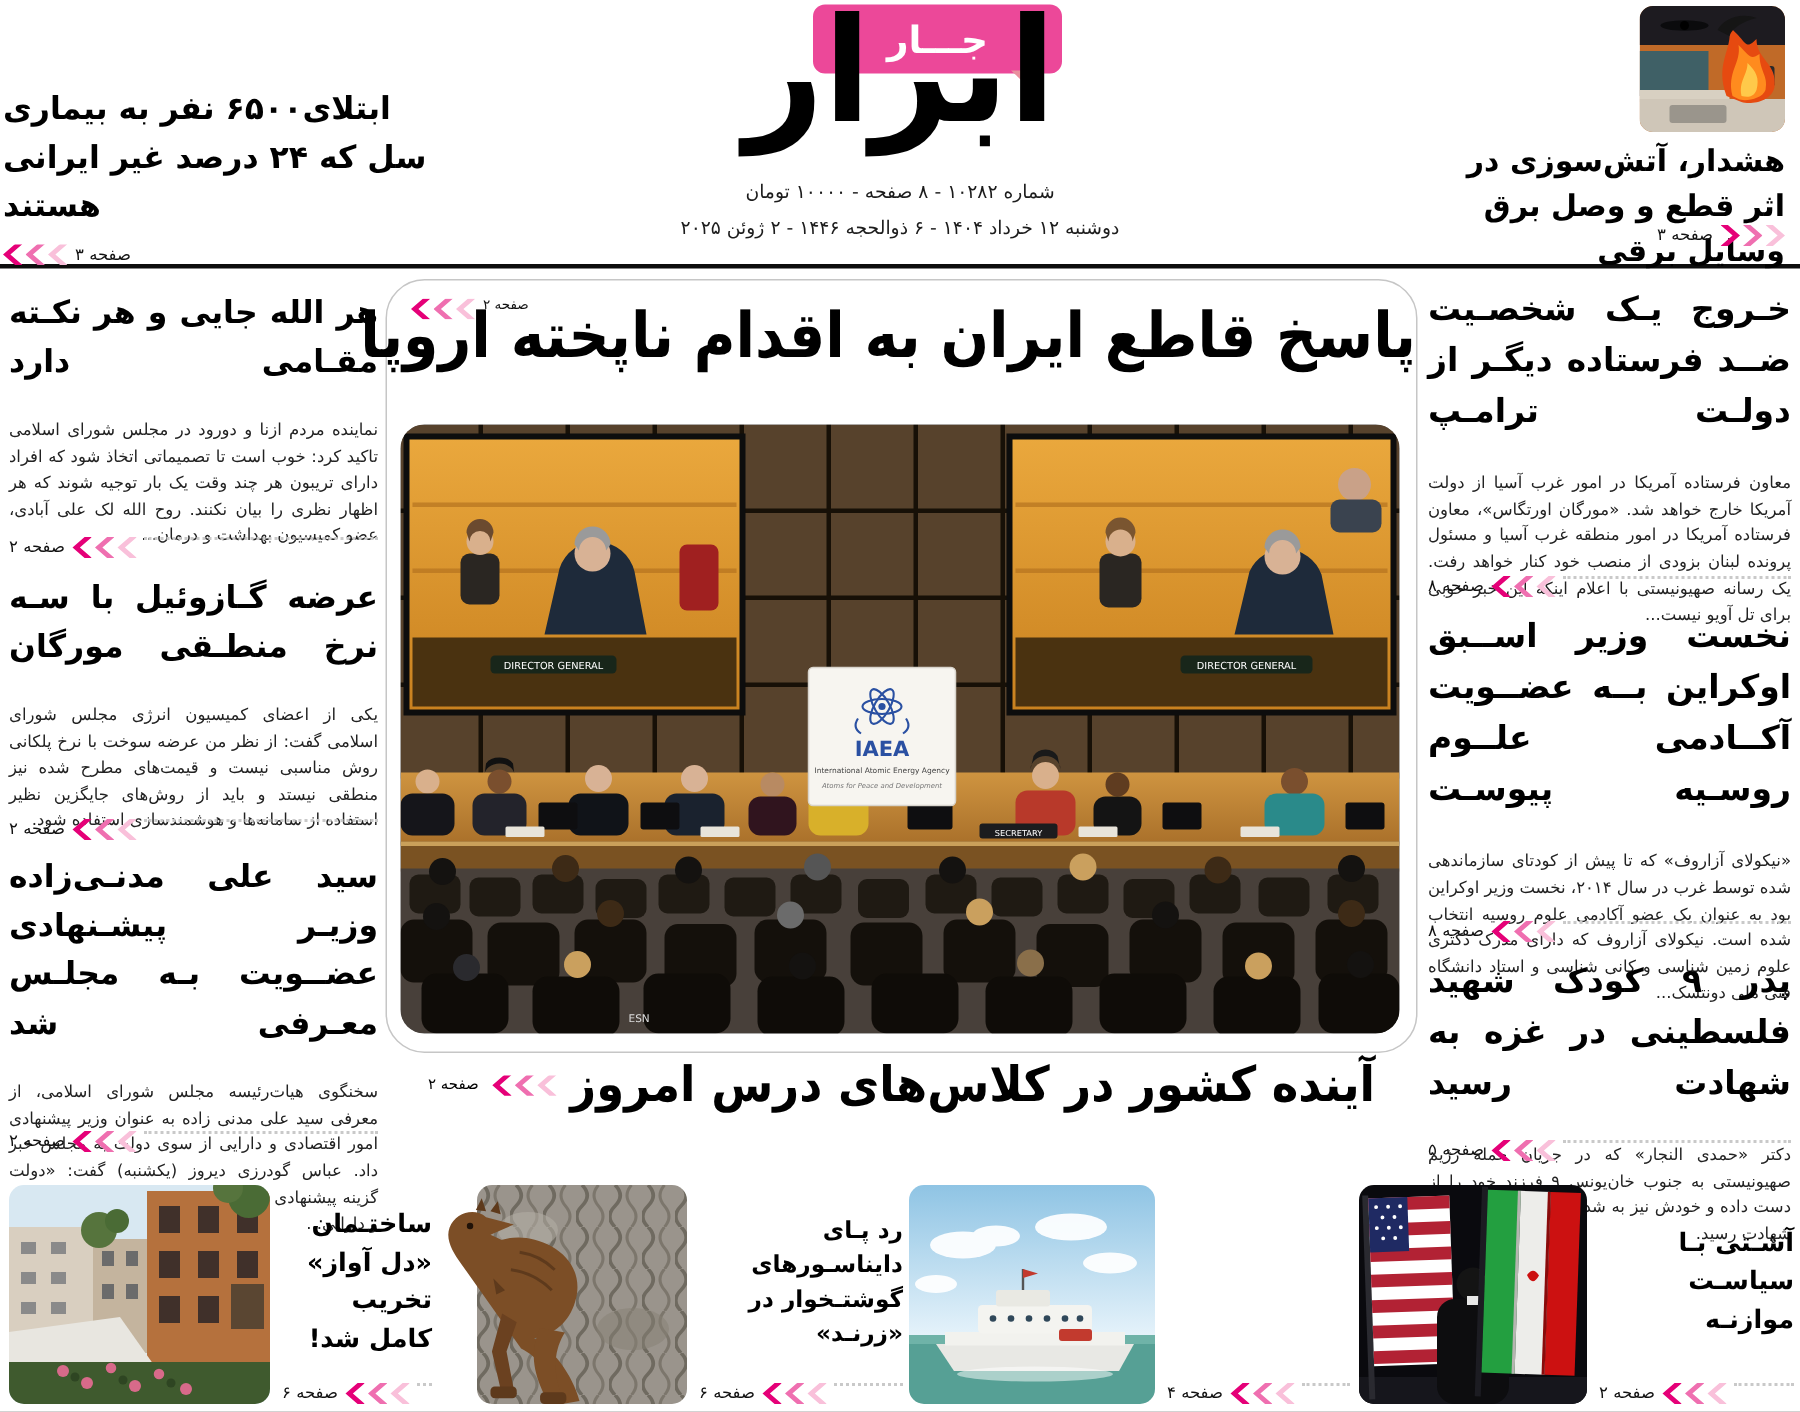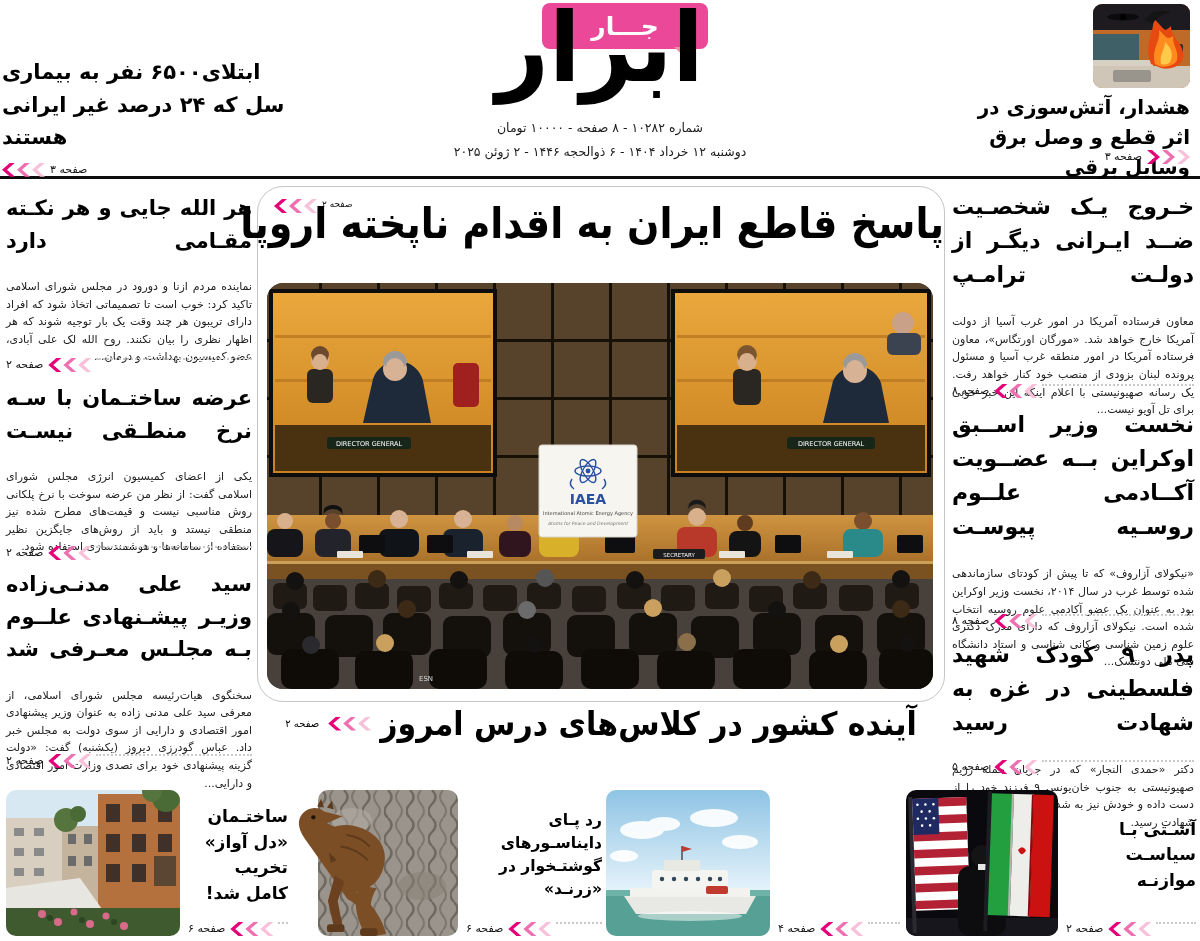--- a/index.html
+++ b/index.html
@@ -120,49 +120,49 @@
       <span class="chvs">
           <span class="chv"></span>
           <span class="chv c2"></span>
           <span class="chv c3"></span>
         </span>
       <span class="dots"></span>
     </div>
   </article>
 
   <article class="art aL" style="top:382px;height:178px">
-    <h2>عرضه ساختـمان با سـه نرخ منطـقی نیسـت</h2>
+    <h2>عرضه گـازوئیل با سـه نرخ منطـقی مورگان</h2>
     <p>یکی از اعضای کمیسیون انرژی مجلس شورای اسلامی گفت: از نظر من عرضه سوخت با نرخ پلکانی روش مناسبی نیست و قیمت‌های مطرح شده نیز منطقی نیستد و باید از روش‌های جایگزین نظیر استفاده از سامانه‌ها و هوشمندسازی استفاده شود.</p>
     <div class="mk mka">
       <span class="lbl">صفحه ۲</span>
       <span class="chvs">
           <span class="chv"></span>
           <span class="chv c2"></span>
           <span class="chv c3"></span>
         </span>
       <span class="dots"></span>
     </div>
   </article>
 
   <article class="art aL" style="top:568px;height:200px">
-    <h2>سید علی مدنـی‌زاده وزیـر پیشـنهادی علــوم بـه مجلـس معـرفی شد</h2>
+    <h2>سید علی مدنـی‌زاده وزیـر پیشـنهادی عضــویت بـه مجلـس معـرفی شد</h2>
     <p>سخنگوی هیات‌رئیسه مجلس شورای اسلامی، از معرفی سید علی مدنی زاده به عنوان وزیر پیشنهادی امور اقتصادی و دارایی از سوی دولت به مجلس خبر داد. عباس گودرزی دیروز (یکشنبه) گفت: «دولت گزینه پیشنهادی خود برای تصدی وزارت امور اقتصادی و دارایی...</p>
     <div class="mk mka">
       <span class="lbl">صفحه ۲</span>
       <span class="chvs">
           <span class="chv"></span>
           <span class="chv c2"></span>
           <span class="chv c3"></span>
         </span>
       <span class="dots"></span>
     </div>
   </article>
 
   <article class="art aR" style="top:190px;height:208px">
-    <h2>خـروج یـک شخصـیت ضــد ایـرانی دیگـر از دولـت ترامـپ</h2>
+    <h2>خـروج یـک شخصـیت ضــد فرستاده دیگـر از دولـت ترامـپ</h2>
     <p>معاون فرستاده آمریکا در امور غرب آسیا از دولت آمریکا خارج خواهد شد. «مورگان اورتگاس»، معاون فرستاده آمریکا در امور منطقه غرب آسیا و مسئول پرونده لبنان بزودی از منصب خود کنار خواهد رفت. یک رسانه صهیونیستی با اعلام اینکه این خبر خوبی برای تل آویو نیست...</p>
     <div class="mk mka">
       <span class="lbl">صفحه ۸</span>
       <span class="chvs">
           <span class="chv"></span>
           <span class="chv c2"></span>
           <span class="chv c3"></span>
         </span>
       <span class="dots"></span>
     </div>

